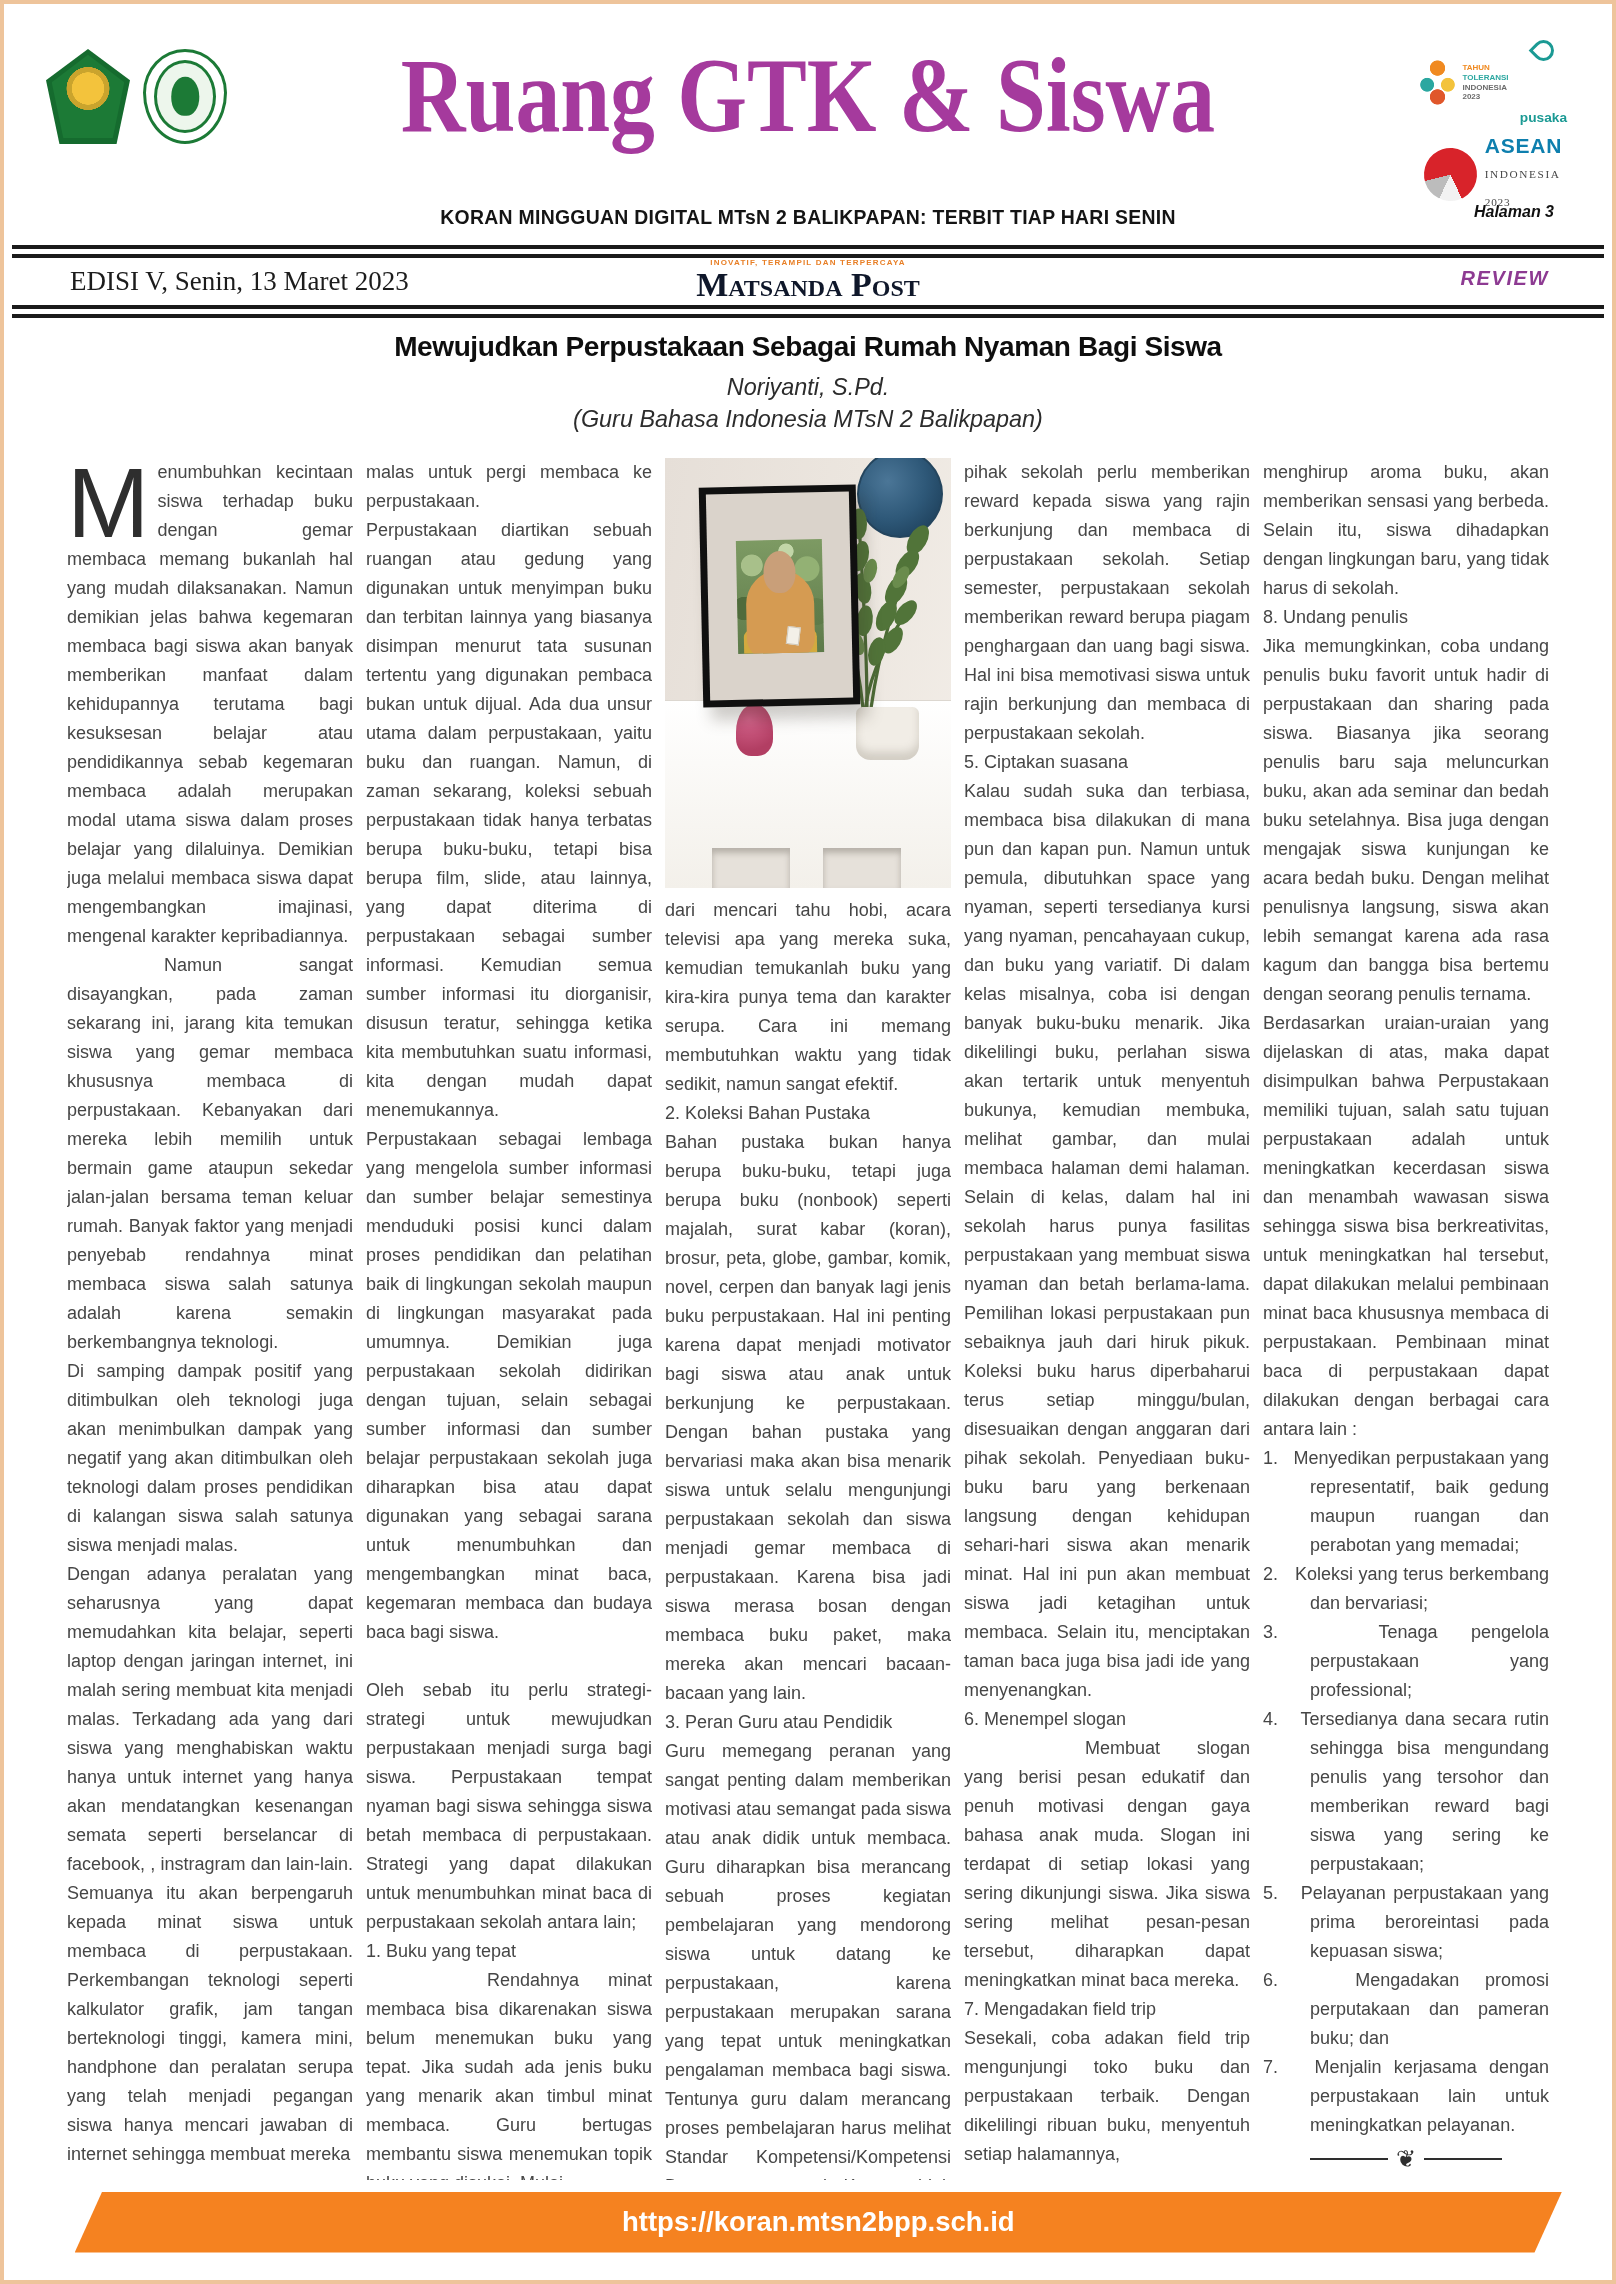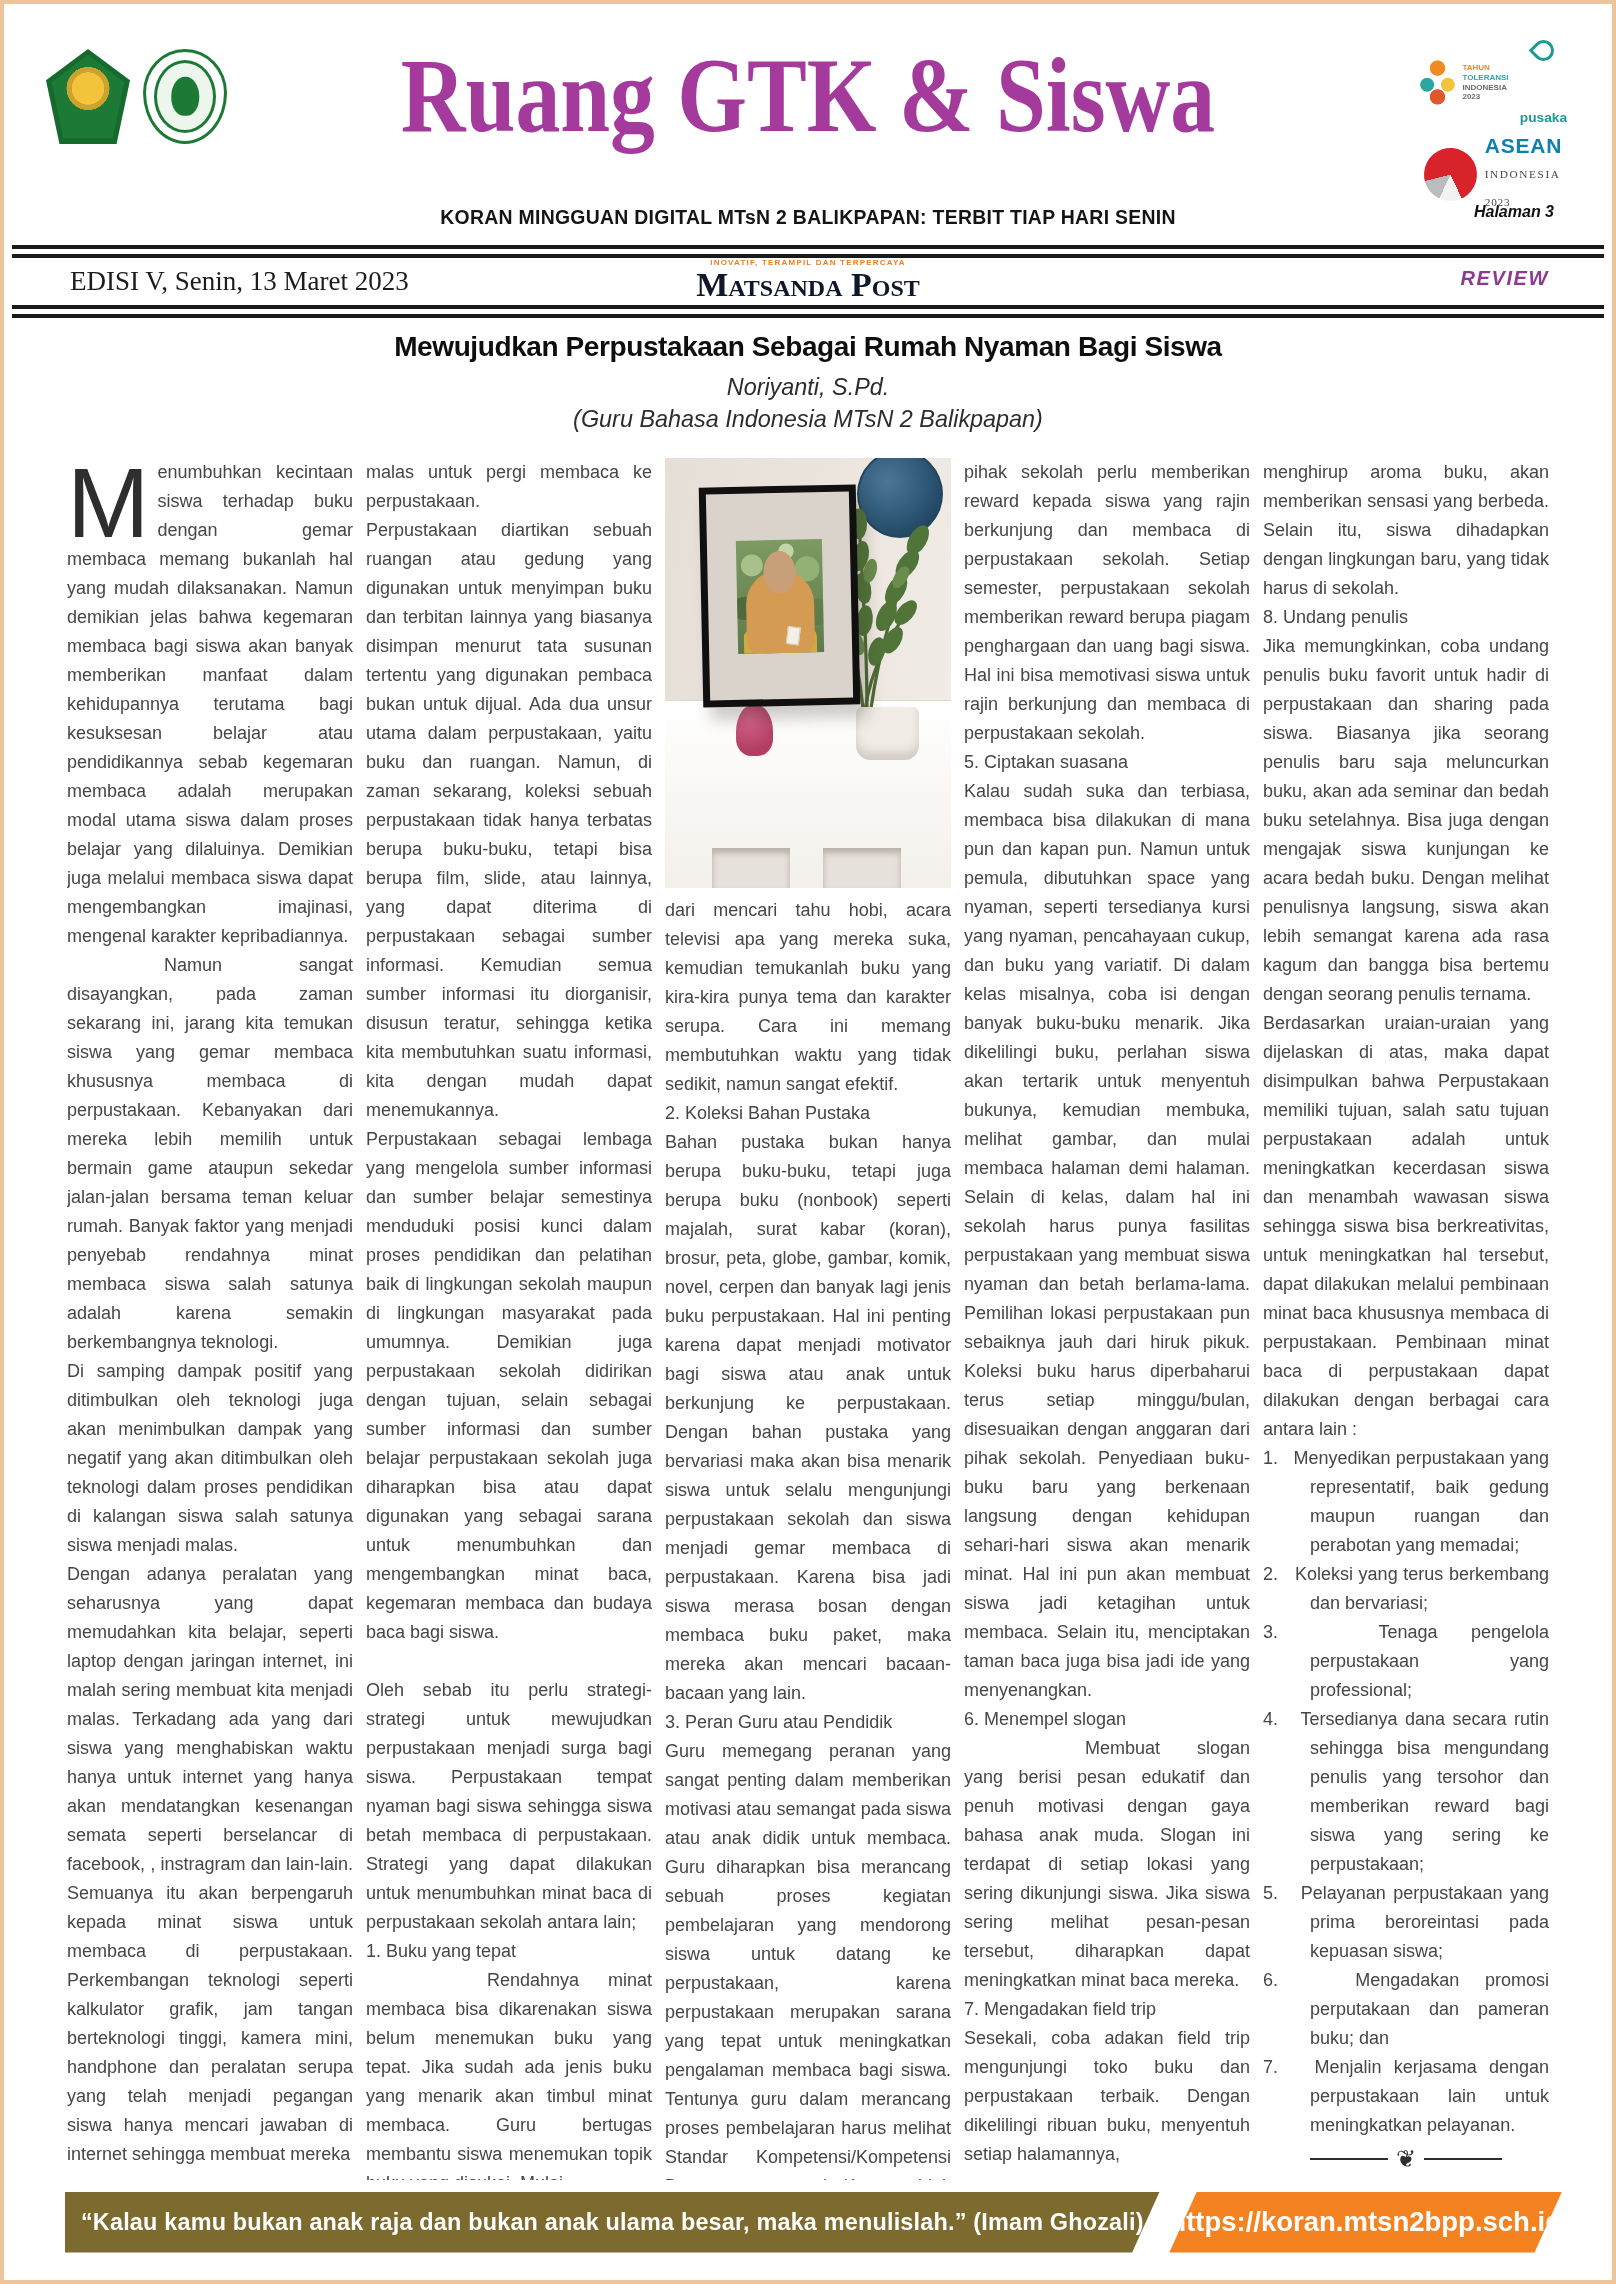--- a/index.html
+++ b/index.html
@@ -311,22 +311,19 @@
           <p class="para hang">7.&nbsp;&nbsp;&nbsp;Menjalin kerjasama dengan perpustakaan lain untuk meningkatkan pelayanan.</p>
         </div>
       <div class="ornament">
         <span>❦</span>
       </div>
     </div>
 
   </div>
 
   <div class="footer">
-    <div class="quote-bar">
-      <span>“Kalau kamu bukan anak raja dan bukan anak ulama besar, maka menulislah.” (Imam Ghozali)</span>
-    </div>
     <div class="url-bar">
       <span>https://koran.mtsn2bpp.sch.id</span>
     </div>
   </div>
 
 </div>
 
 
 </body></html>

